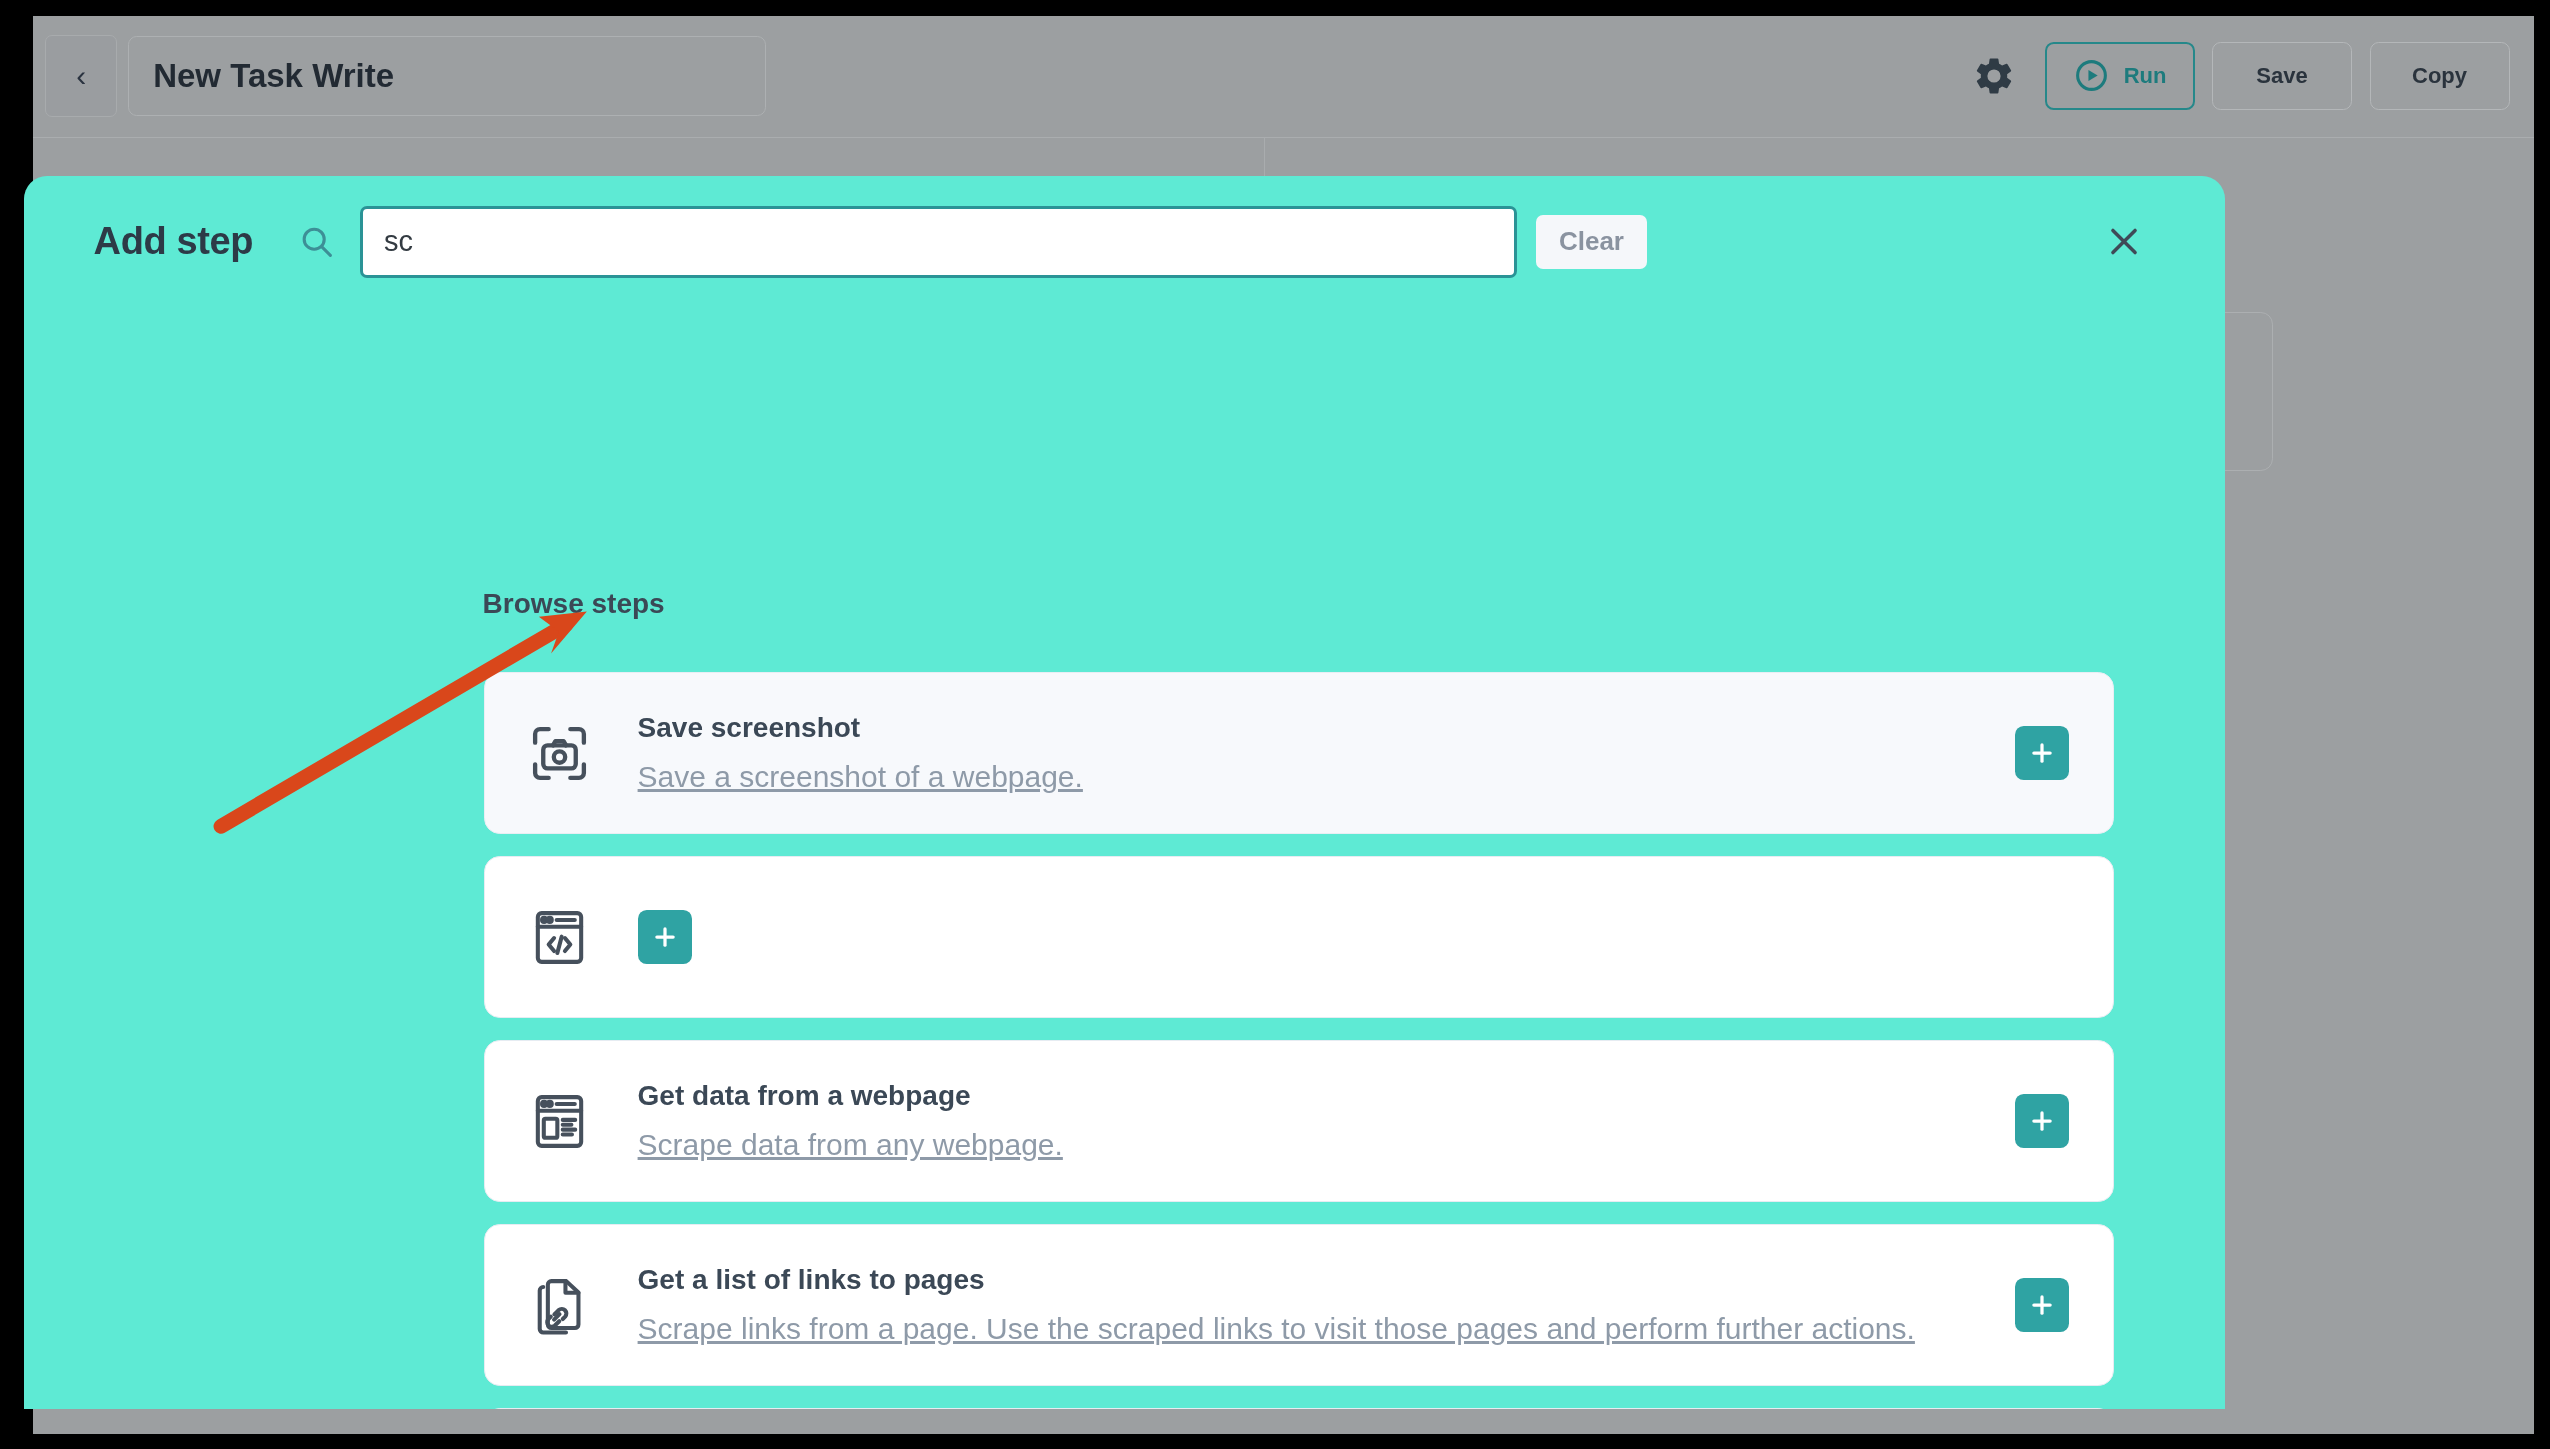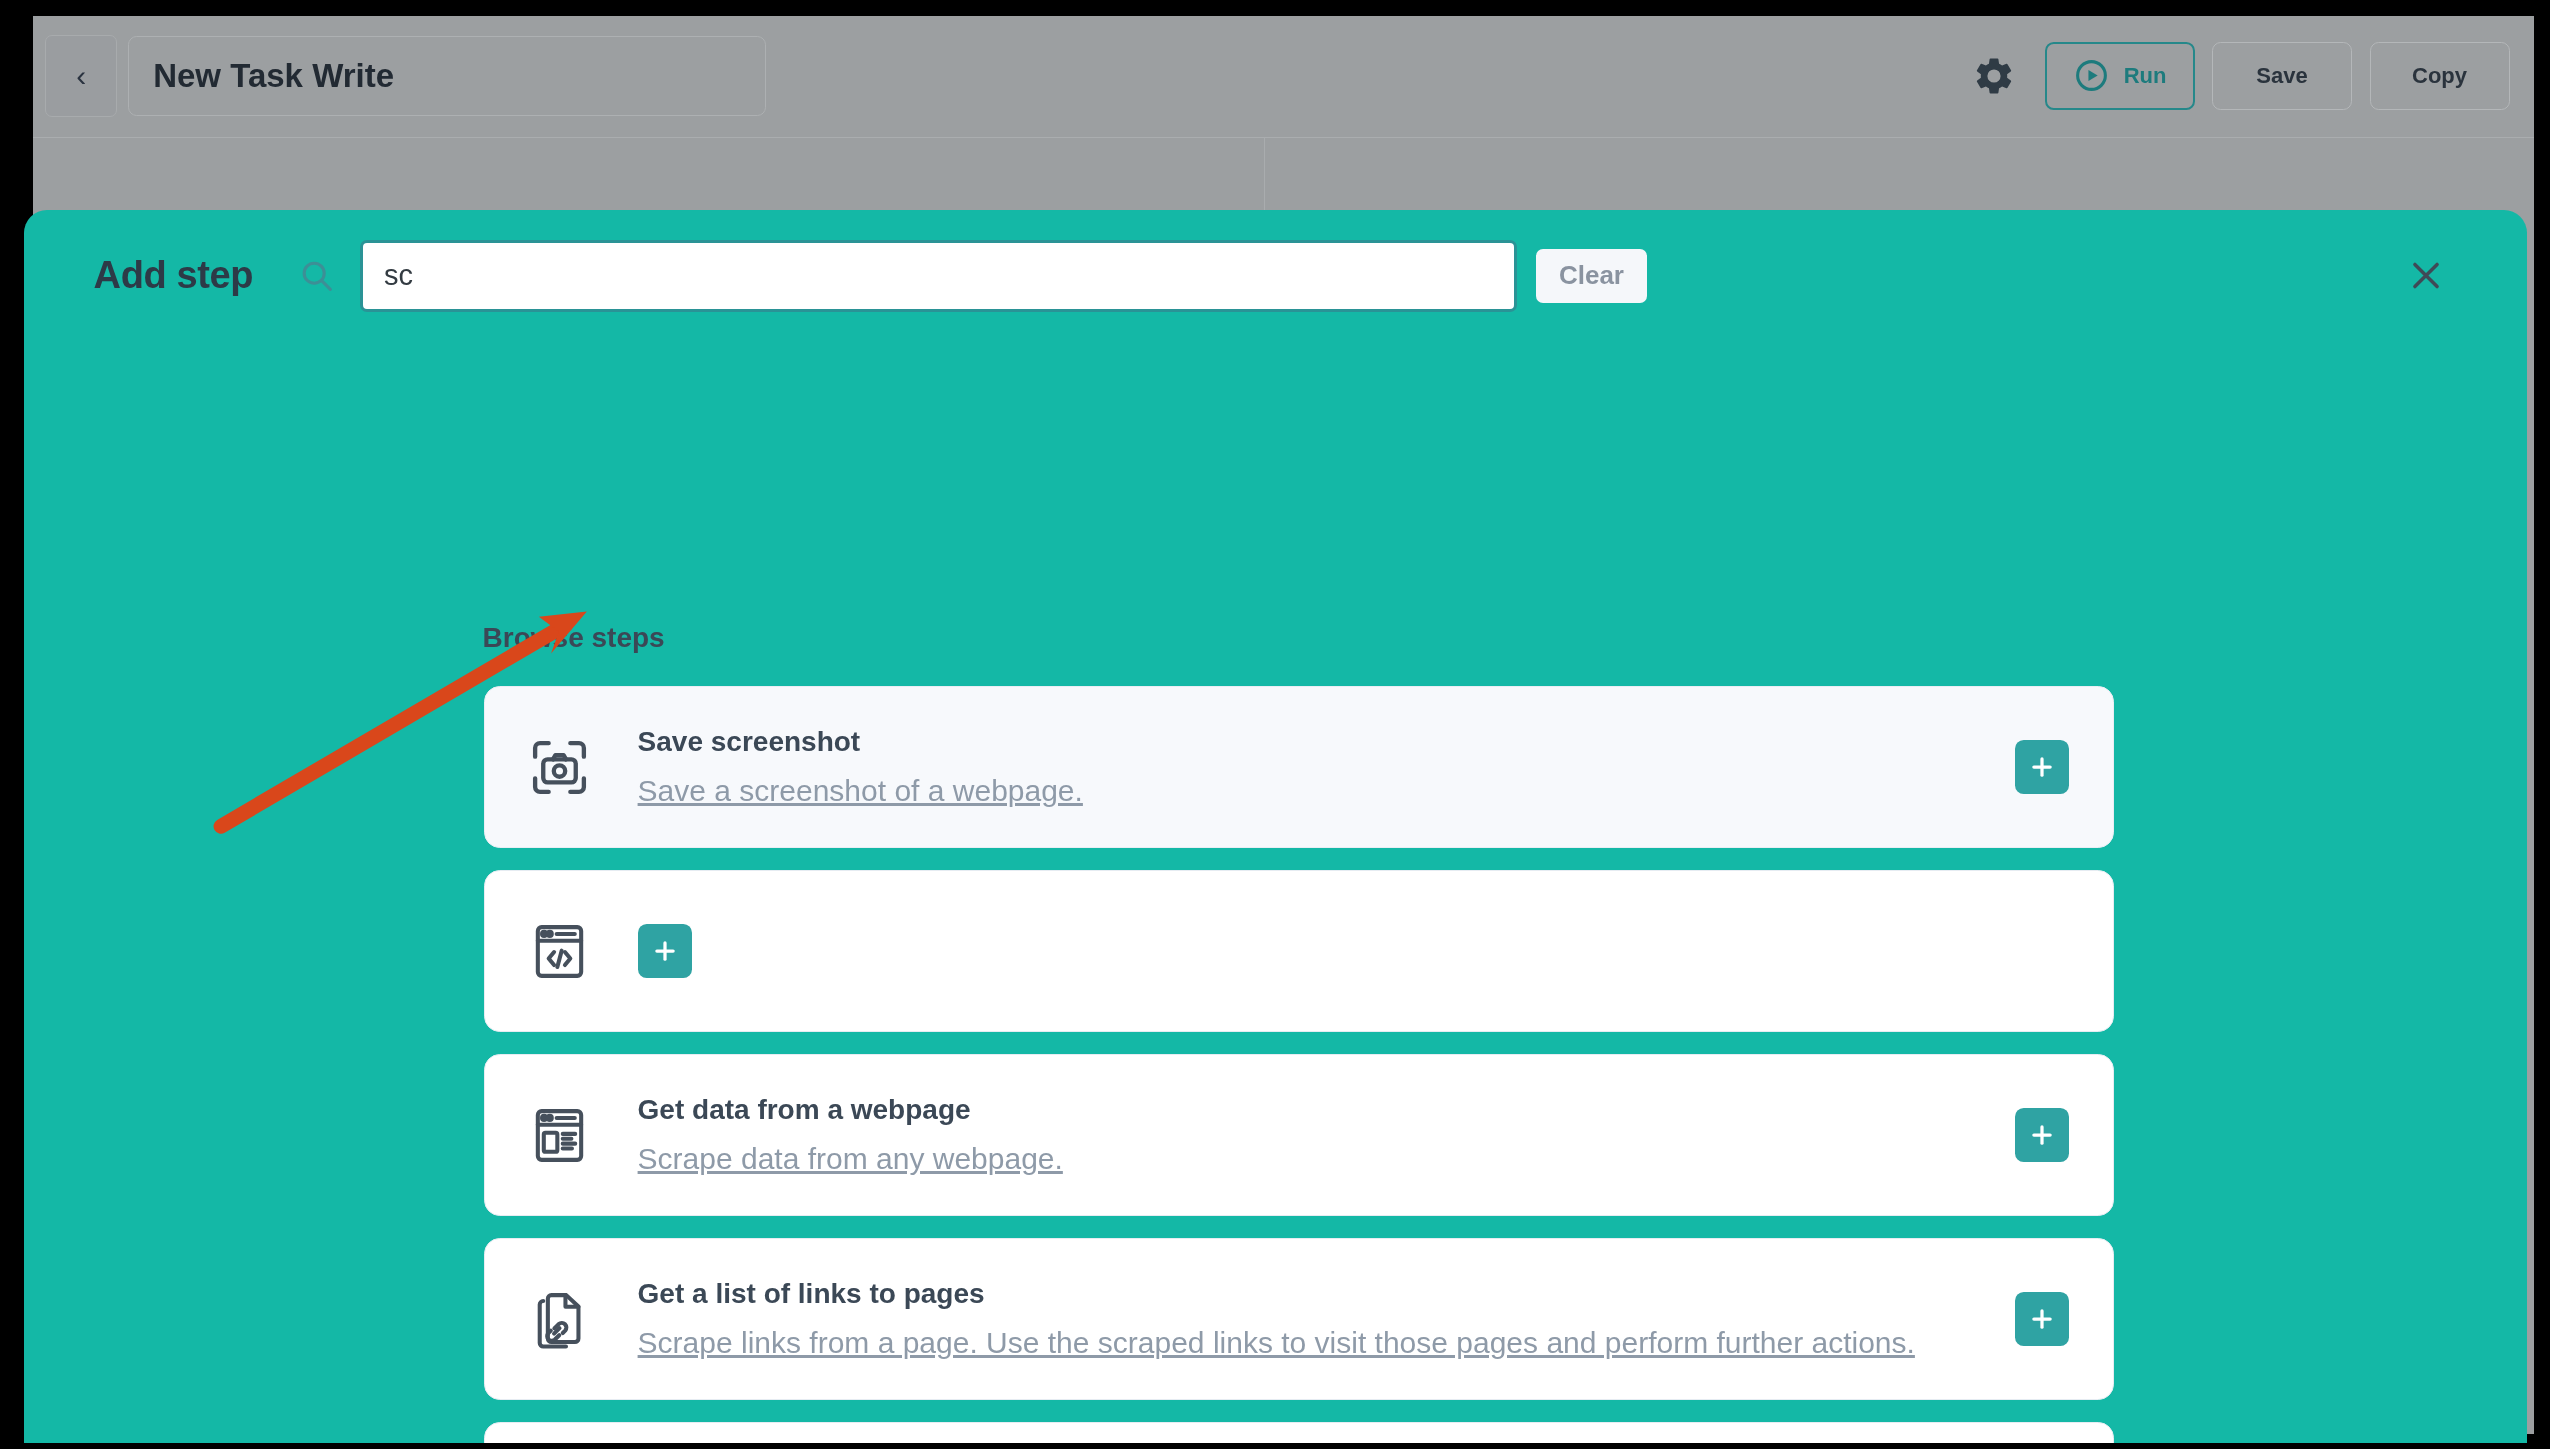--- a/index.html
+++ b/index.html
@@ -150,24 +150,24 @@
     width: 2009px;
     height: 157px;
     border: 0.9px solid #acafb1;
     border-radius: 12.2px;
   }
 
   
   #modal {
     position: absolute;
     left: 23.6px;
-    top: 210px;
-    width: 2503px;
+    top: 176px;
+    width: 2201px;
     height: 1233px;
-    background: #14b8a6;
+    background: #5eead4;
     border-radius: 23px 23px 0 0;
     overflow: hidden;
   }
 
   #modal-header {
     position: relative;
     height: 131px;
     display: flex;
     align-items: center;
     padding: 0 49px 0 70px;
@@ -267,20 +267,21 @@
     border-radius: 15.7px;
     background: #ffffff;
     display: flex;
     align-items: center;
     box-sizing: border-box;
   }
 
   .step-card.highlighted {
     background: #f7f9fc;
     border-color: #e9eef4;
+    margin-top: 20px;
   }
 
   .step-icon {
     width: 73px;
     height: 73px;
     margin-left: 38px;
     margin-right: 42px;
     flex: 0 0 auto;
     display: flex;
     align-items: center;

